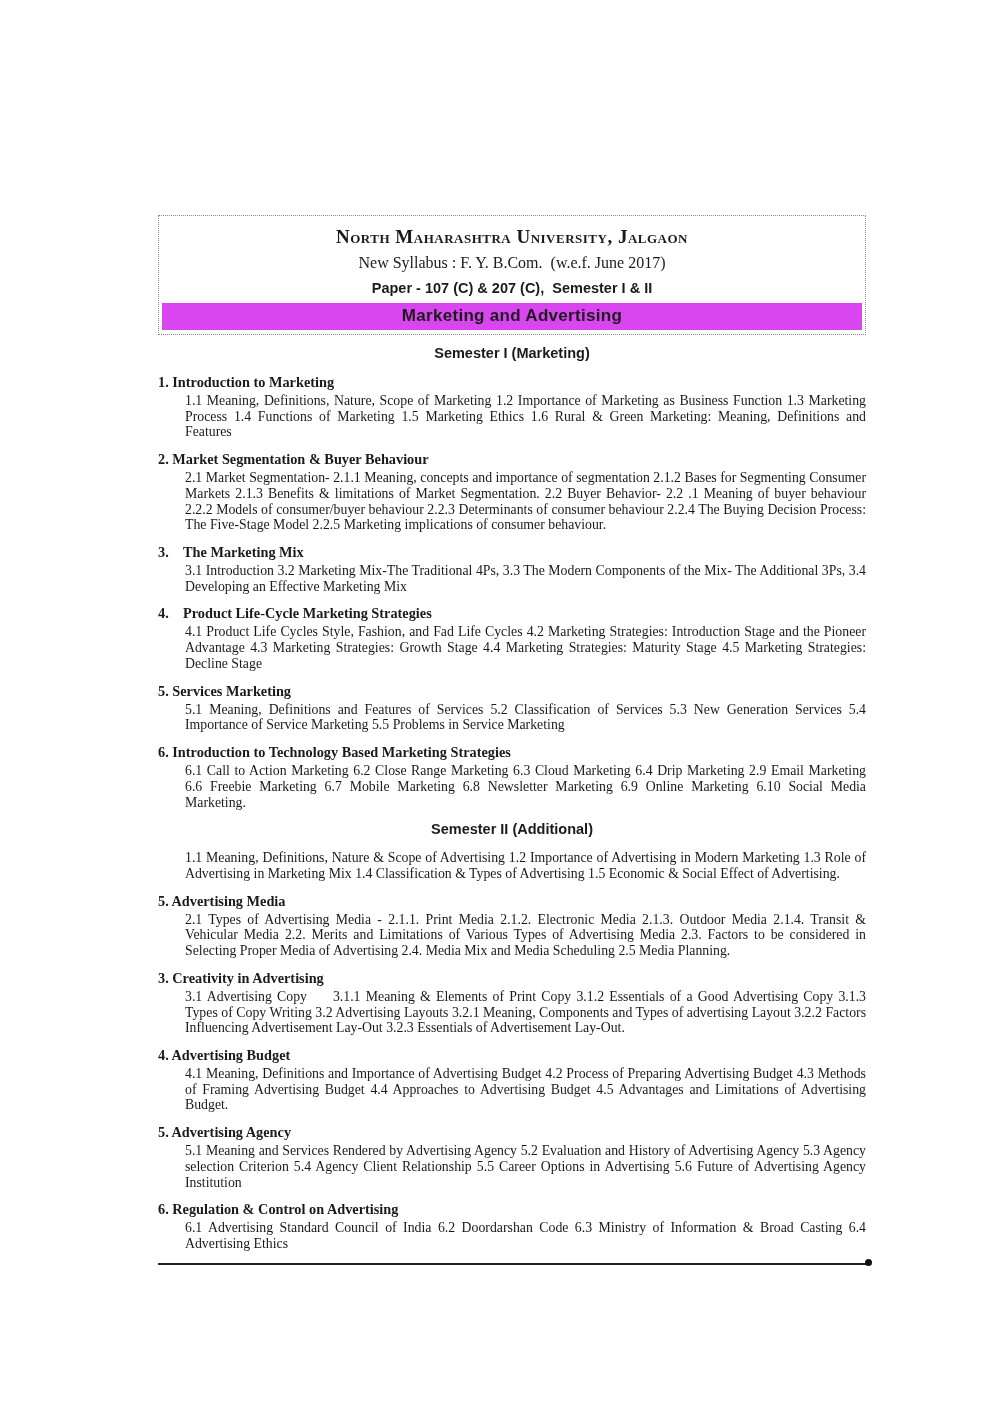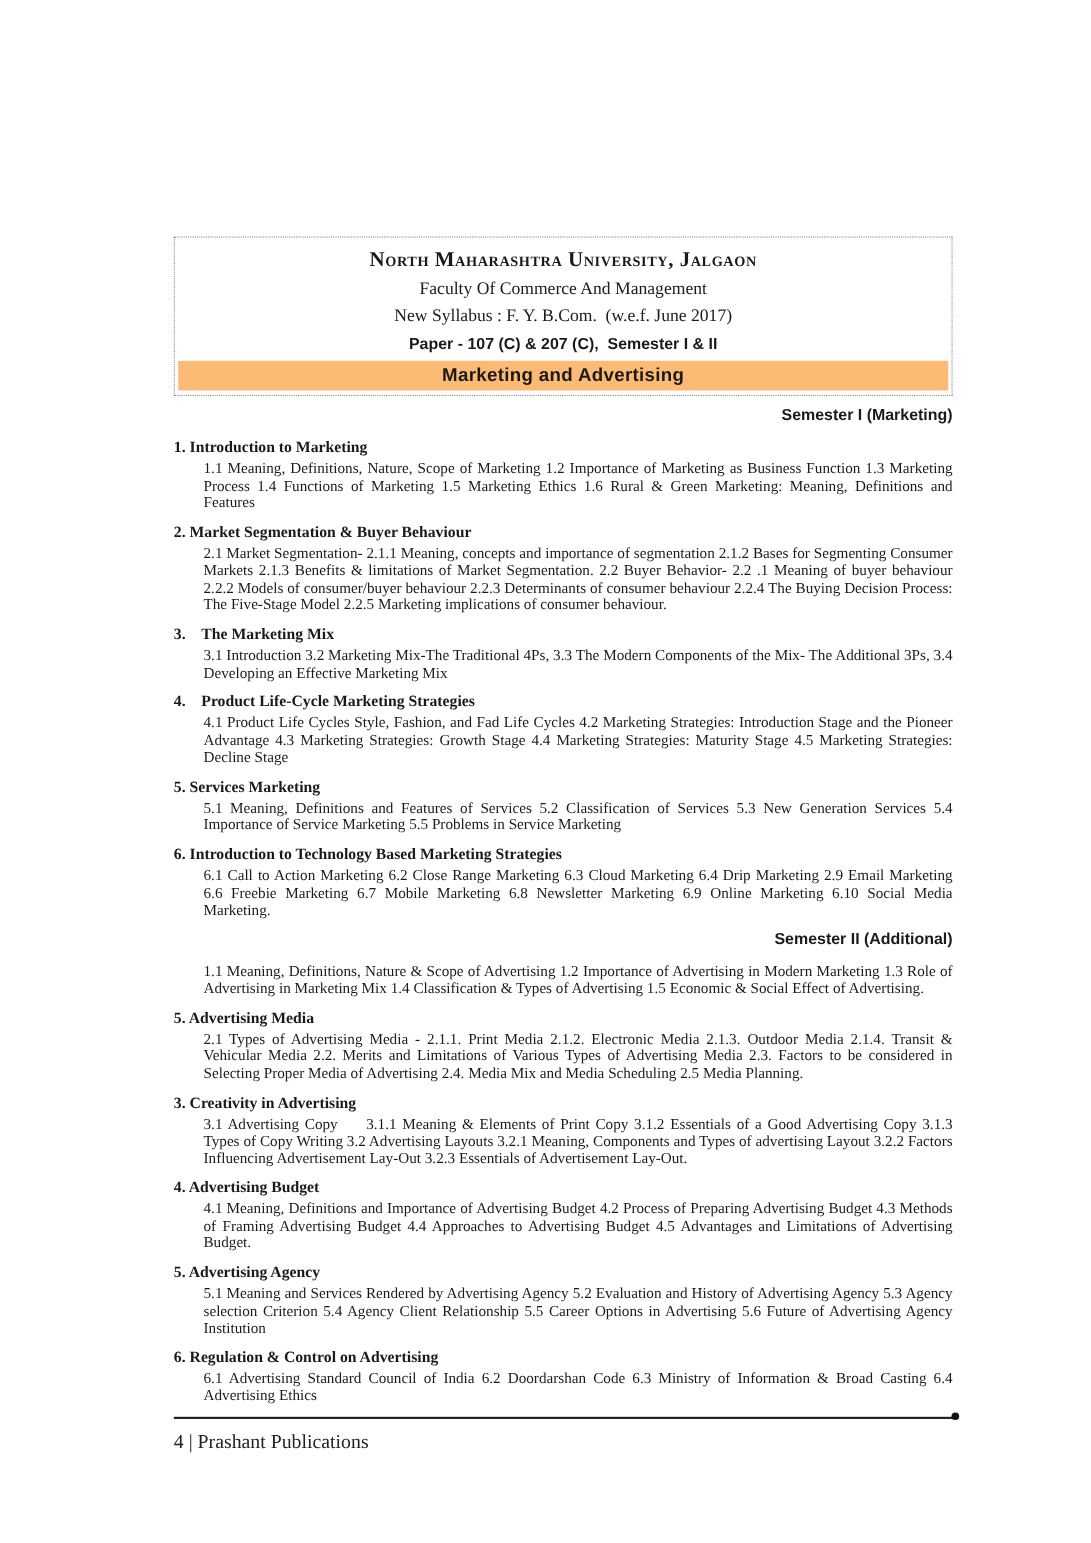--- a/index.html
+++ b/index.html
@@ -46,35 +46,35 @@
     white-space: pre-wrap;
   }
   .paper-line {
     font-family: "Liberation Sans", sans-serif;
     font-weight: bold;
     font-size: 14.5px;
     margin: 0 0 7px 0;
     white-space: pre-wrap;
   }
   .course-title-bar {
-    background: #fdba74;
+    background: #d946ef;
     padding: 3px 0 4px 0;
   }
   .course-title {
     font-family: "Liberation Sans", sans-serif;
     font-weight: bold;
     font-size: 17px;
     letter-spacing: 0.3px;
   }
   
   .semester-heading {
     font-family: "Liberation Sans", sans-serif;
     font-weight: bold;
     font-size: 14.5px;
-    text-align: right;
+    text-align: center;
     margin: 10px 0 13px 0;
   }
   
   .section {
     margin-bottom: 11px;
   }
   .section-heading {
     font-weight: bold;
     font-size: 14.3px;
     margin: 0 0 2px 0;
@@ -113,21 +113,20 @@
   }
 </style>
 </head>
 <body>
 
 <div class="page">
   <div class="content">
 
     <div class="header-box">
       <div class="university-name">North Maharashtra University, Jalgaon</div>
-      <div class="faculty-name">Faculty Of Commerce And Management</div>
       <div class="syllabus-line">New Syllabus : F. Y. B.Com.  (w.e.f. June 2017)</div>
       <div class="paper-line">Paper - 107 (C) &amp; 207 (C),  Semester I &amp; II</div>
       <div class="course-title-bar">
         <span class="course-title">Marketing and Advertising</span>
       </div>
     </div>
 
     <div class="semester-heading">Semester I (Marketing)</div>
 
     <div class="section">
@@ -178,16 +177,15 @@
     </div>
     <div class="section">
       <div class="section-heading">6. Regulation &amp; Control on Advertising</div>
       <p class="section-body">6.1 Advertising Standard Council of India 6.2 Doordarshan Code 6.3 Ministry of Information &amp; Broad Casting 6.4  Advertising Ethics</p>
     </div>
 
     <div class="footer-rule-wrap">
       <div class="footer-rule"></div>
       <span class="footer-dot"></span>
     </div>
-    <div class="footer-text">4 | Prashant Publications</div>
 
   </div>
 </div>
 
 </body></html>

